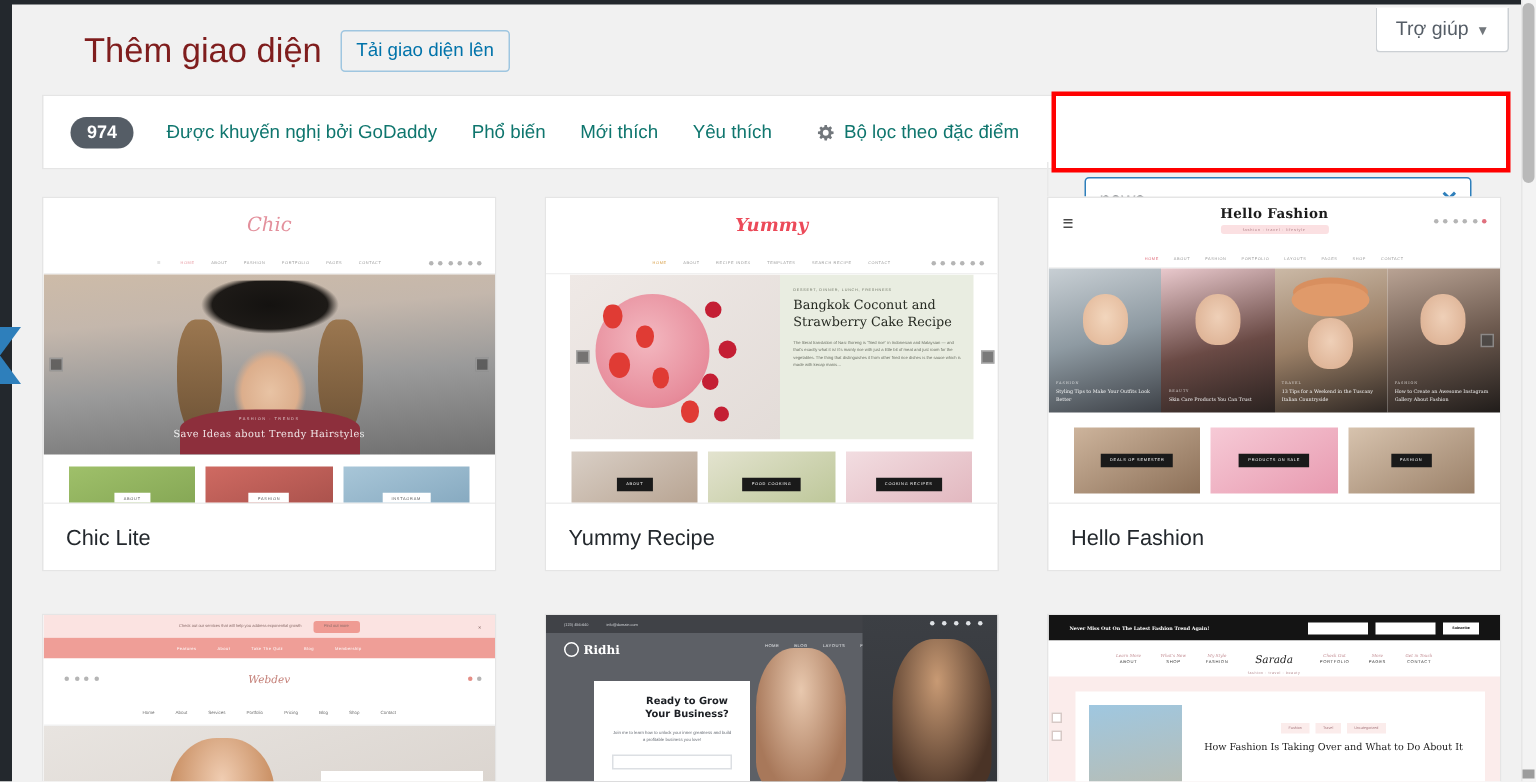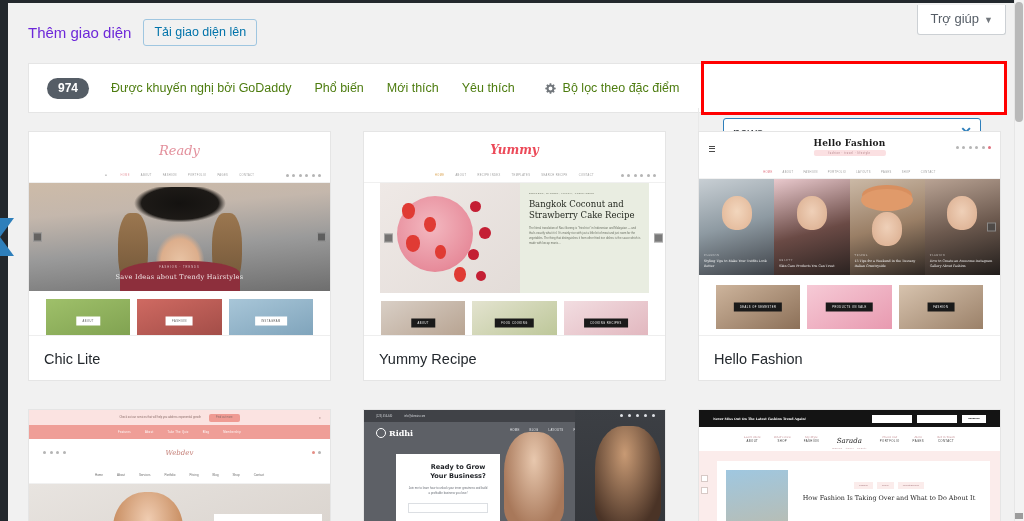--- a/index.html
+++ b/index.html
@@ -46,21 +46,21 @@
     font-size: 13px; color: #555d66; line-height: 1.2;
     cursor: pointer; white-space: nowrap;
   }
   .help-btn .caret { font-size: 9px; margin-left: 5px; color: #72777c; }
 
   .page-title-row {
     position: absolute; left: 20px; top: 16px;
     display: flex; align-items: center; gap: 12px;
   }
   .page-title {
-    font-size: 15px; font-weight: 400; color: #6d28d9; line-height: 1.3;
+    font-size: 23px; font-weight: 400; color: #7f1d1d; line-height: 1.3; margin-left: 28px;
   }
   .upload-btn {
     font-size: 12.5px; color: #0073aa; background: transparent;
     border: 1px solid #9fc6e0; border-radius: 3px;
     padding: 4px 10px 5px; cursor: pointer; line-height: 1.3;
     font-family: "Liberation Sans", sans-serif;
   }
 
   
   .filter-bar {
@@ -68,21 +68,21 @@
     background: #fff; border: 1px solid #e5e5e5;
     display: flex; align-items: center;
   }
   .count-badge {
     margin-left: 18px;
     background: #555d66; color: #fff; font-size: 12px; font-weight: 600;
     border-radius: 11px; padding: 4px 11px 5px; line-height: 1;
   }
   .filter-links { display: flex; align-items: center; margin-left: 22px; gap: 23px; }
   .filter-link {
-    font-size: 12.5px; color: #4d7c0f; cursor: pointer; white-space: nowrap;
+    font-size: 12.5px; color: #0f766e; cursor: pointer; white-space: nowrap;
     text-decoration: none;
   }
   .filter-link.drawer { display: flex; align-items: center; gap: 6px; margin-left: 6px; }
   .gear {
     width: 13px; height: 13px; display: inline-block; color: #72777c; flex: none;
   }
   .gear svg { display: block; width: 13px; height: 13px; }
 
   
   .search-zone {
@@ -165,21 +165,21 @@
   .thumbs { display: flex; gap: 7px; padding: 8px 17px 0; }
   .thumb { flex: 1; height: 44px; position: relative; overflow: hidden; }
   .thumb-cap {
     position: absolute; left: 50%; top: 50%; transform: translate(-50%,-50%);
     background: #1a1a1a; color: #fff; font-size: 2.6px; letter-spacing: .5px;
     padding: 3px 6px; text-transform: uppercase; white-space: nowrap;
   }
   .thumb-cap.light { background: #fff; color: #555; }
 
   
-  .chic-hero { height: 108px; background: linear-gradient(175deg,#cdbba8 0%,#c4b7ac 26%,#9a9a9a 58%,#6e6e6e 100%); }
+  .chic-hero { height: 120px; background: linear-gradient(175deg,#cdbba8 0%,#c4b7ac 26%,#9a9a9a 58%,#6e6e6e 100%); }
   .chic-face {
     position: absolute; left: 50%; top: 4px; transform: translateX(-50%);
     width: 128px; height: 116px;
     background:
       radial-gradient(ellipse 34px 40px at 50% 64%, #e8c3a4 0%, #dcae8c 55%, rgba(220,174,140,0) 72%),
       radial-gradient(ellipse 62px 26px at 50% 14%, #141210 0%, #1d1a17 62%, rgba(29,26,23,0) 74%);
   }
   .chic-hair-l, .chic-hair-r {
     position: absolute; top: 30px; width: 30px; height: 78px;
     background: linear-gradient(180deg,#9b7750,#6e5336);
@@ -372,21 +372,21 @@
     </div>
   </div>
   <div class="search-hl"></div>
 
   <div class="grid">
 
     <div class="theme-card r1 c1">
       <div class="screenshot">
         <div class="ms">
           <div class="ms-topbar">
-            <span class="logo-script" style="font-size:13px;color:#e3909c">Ready</span>
+            <span class="logo-script" style="font-size:13px;color:#e3909c">Chic</span>
           </div>
           <div class="ms-nav">
             <span class="navitem" style="margin-right:2px">☰</span>
             <span class="navitem act">HOME</span>
               <span class="navitem">ABOUT</span>
               <span class="navitem">FASHION</span>
             <span class="navitem">PORTFOLIO</span>
               <span class="navitem">PAGES</span>
               <span class="navitem">CONTACT</span>
             <span class="ms-social">

